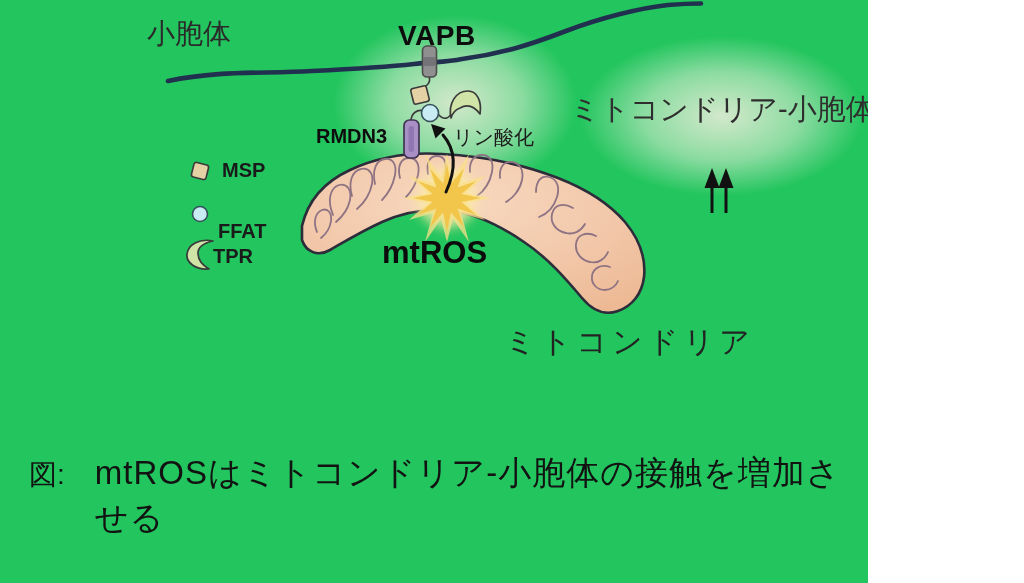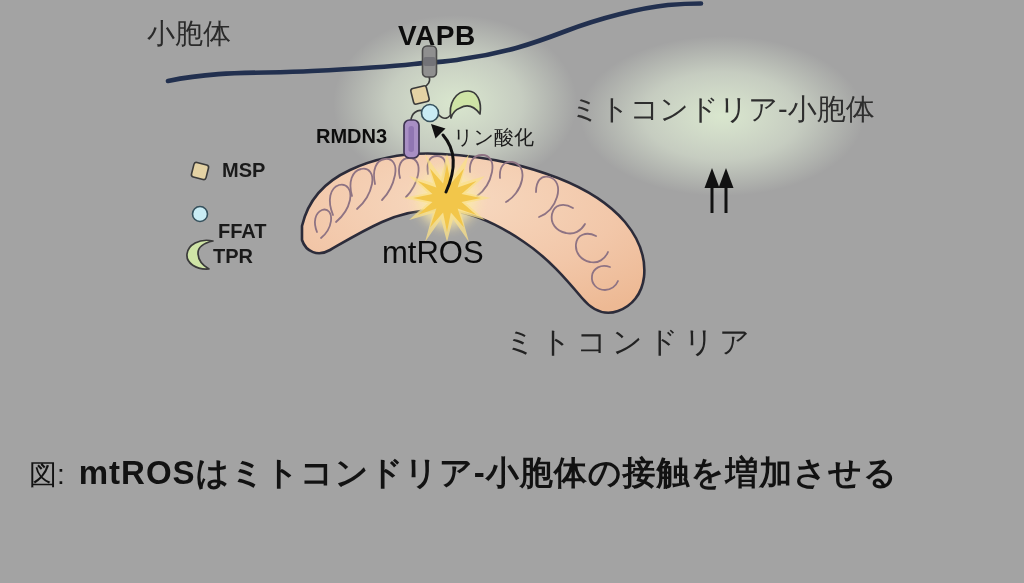--- a/index.html
+++ b/index.html
@@ -1,36 +1,36 @@
 <!DOCTYPE html>
 <html><head>
 <meta charset="utf-8">
 <style>
   html,body{margin:0;padding:0;background:#fff;}
   .stage{
-    position:relative;width:1024px;height:583px;background:#a3a3a3;overflow:hidden;
+    position:relative;width:868px;height:583px;background:#22c55e;overflow:hidden;
     font-family:"Liberation Sans","DejaVu Sans",sans-serif;color:#1a1a1a;
   }
   .stage svg{position:absolute;left:0;top:0;}
   .lbl{position:absolute;white-space:nowrap;line-height:1.15;}
   .lbl-er{left:147px;top:18px;font-size:28px;color:#2a2a2a;}
   .lbl-vapb{left:398px;top:20px;font-size:28px;font-weight:bold;color:#0d0d0d;letter-spacing:.5px;}
   .lbl-rmdn3{left:316px;top:125px;font-size:20px;font-weight:bold;color:#0d0d0d;}
   .lbl-phospho{left:453px;top:126px;font-size:20px;color:#1c1c1c;}
   .lbl-msp{left:222px;top:159px;font-size:20px;font-weight:bold;}
   .lbl-ffat{left:218px;top:220px;font-size:20px;font-weight:bold;}
   .lbl-tpr{left:213px;top:245px;font-size:20px;font-weight:bold;}
-  .lbl-mtros{left:382px;top:235px;font-size:31px;font-weight:normal;color:#0b0b0b;}
+  .lbl-mtros{left:382px;top:235px;font-size:31px;font-weight:bold;color:#0b0b0b;}
   .contact-block{position:absolute;left:570px;top:90px;width:305px;text-align:center;color:#2e2e2e;}
   .contact-block .l1{font-size:29px;}
   .contact-block .l2{font-size:25px;margin-top:4px;}
   .lbl-mito{left:505px;top:327px;font-size:30px;letter-spacing:5px;color:#222;font-family:Liberation Mono, monospace;}
   .caption{position:absolute;left:29px;top:451px;color:#121212;display:flex;align-items:baseline;}
   .caption .pfx{font-size:28px;}
-  .caption .txt{font-size:33px;margin-left:14px;letter-spacing:1px;font-weight:bold;}
+  .caption .txt{font-size:33px;margin-left:30px;letter-spacing:1px;}
 </style>
 </head>
 <body>
 
 <div class="stage">
 
   <svg width="1024" height="583" viewBox="0 0 1024 583">
     <defs>
       <radialGradient id="glowG" cx="50%" cy="50%" r="50%">
         <stop offset="0%" stop-color="#dcead0" stop-opacity="0.95"></stop>

